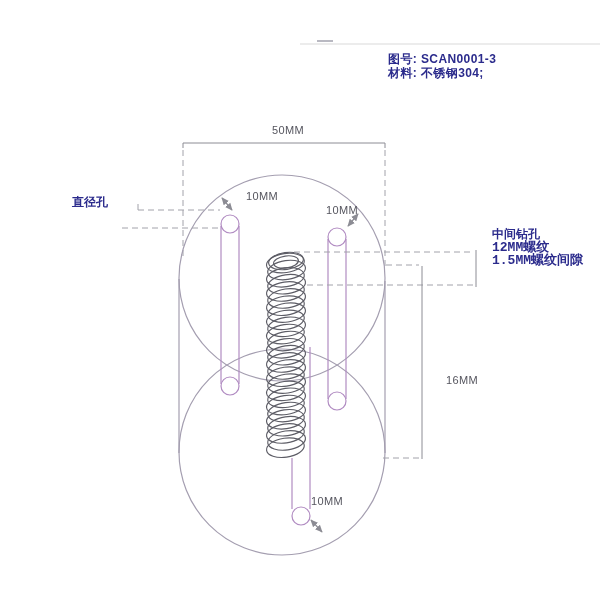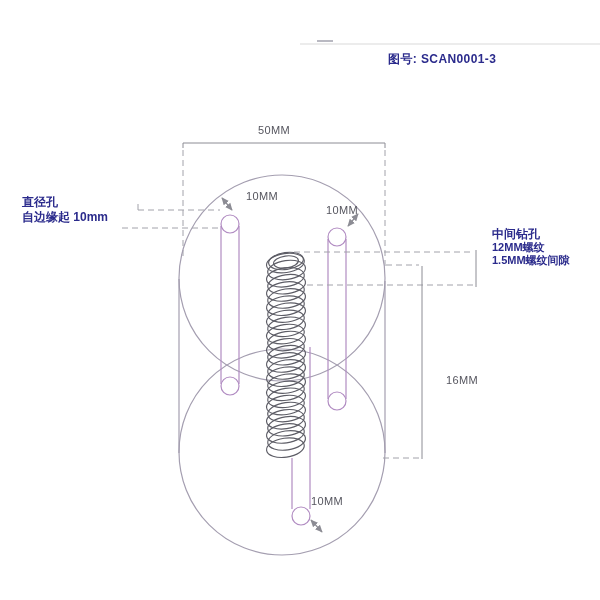--- a/index.html
+++ b/index.html
@@ -27,25 +27,25 @@
   .arrowline{stroke:var(--dimline);stroke-width:1.2;fill:none;}
   .arrowhead{fill:var(--dimline);}
   .scanline{stroke:#d9d9d9;stroke-width:1;}
   .scansmudge{stroke:#b9b9c2;stroke-width:2;}
 
   
   .lbl{position:absolute;white-space:nowrap;}
   .dim-lbl{color:var(--dimtext);font-size:11px;letter-spacing:.4px;}
   .title-block{left:388px;top:52px;color:var(--navy);font-size:12px;
                font-weight:bold;line-height:14px;letter-spacing:.4px;}
-  .left-note{left:22px;top:195px;width:108px;text-align:left;color:var(--navy);
+  .left-note{left:36px;top:195px;width:108px;text-align:center;color:var(--navy);
              font-size:12px;font-weight:bold;line-height:15px;white-space:nowrap;}
   .right-note{left:492px;top:228px;color:var(--navy);font-size:12px;
               font-weight:bold;line-height:13px;}
-  .right-note .sub{font-size:11px;}
+  .right-note .sub{font-size:13px;font-family:Liberation Mono, monospace;}
 </style>
 </head>
 <body>
 
 <div class="stage">
 
   <svg width="600" height="600" viewBox="0 0 600 600">
     <defs>
       <marker id="ah" viewBox="0 0 10 10" refX="8" refY="5" markerWidth="7" markerHeight="7" orient="auto-start-reverse">
         <path d="M0,1 L9,5 L0,9 z" class="arrowhead"></path>
@@ -140,32 +140,32 @@
 
     <g>
       <line x1="222" y1="198" x2="232" y2="210" class="arrowline" marker-start="url(#ah)" marker-end="url(#ah)"></line>
       <line x1="358" y1="214" x2="348" y2="226" class="arrowline" marker-start="url(#ah)" marker-end="url(#ah)"></line>
       <line x1="311" y1="520" x2="322" y2="532" class="arrowline" marker-start="url(#ah)" marker-end="url(#ah)"></line>
     </g>
   </svg>
 
   <div class="lbl title-block">
     <div>图号: SCAN0001-3</div>
+    <div>材料: 不锈钢304;</div>
   </div>
 
   <div class="lbl left-note">
     <div>直径孔</div>
-    <div>自边缘起 10mm</div>
   </div>
 
   <div class="lbl right-note">
     <div>中间钻孔</div>
     <div class="sub">12MM螺纹</div>
     <div class="sub">1.5MM螺纹间隙</div>
   </div>
 
-  <div class="lbl dim-lbl" style="left:258px;top:124px;">50MM</div>
+  <div class="lbl dim-lbl" style="left:272px;top:124px;">50MM</div>
   <div class="lbl dim-lbl" style="left:246px;top:190px;">10MM</div>
   <div class="lbl dim-lbl" style="left:326px;top:204px;">10MM</div>
   <div class="lbl dim-lbl" style="left:311px;top:495px;">10MM</div>
   <div class="lbl dim-lbl" style="left:446px;top:374px;">16MM</div>
 
 </div>
 
 </body></html>

